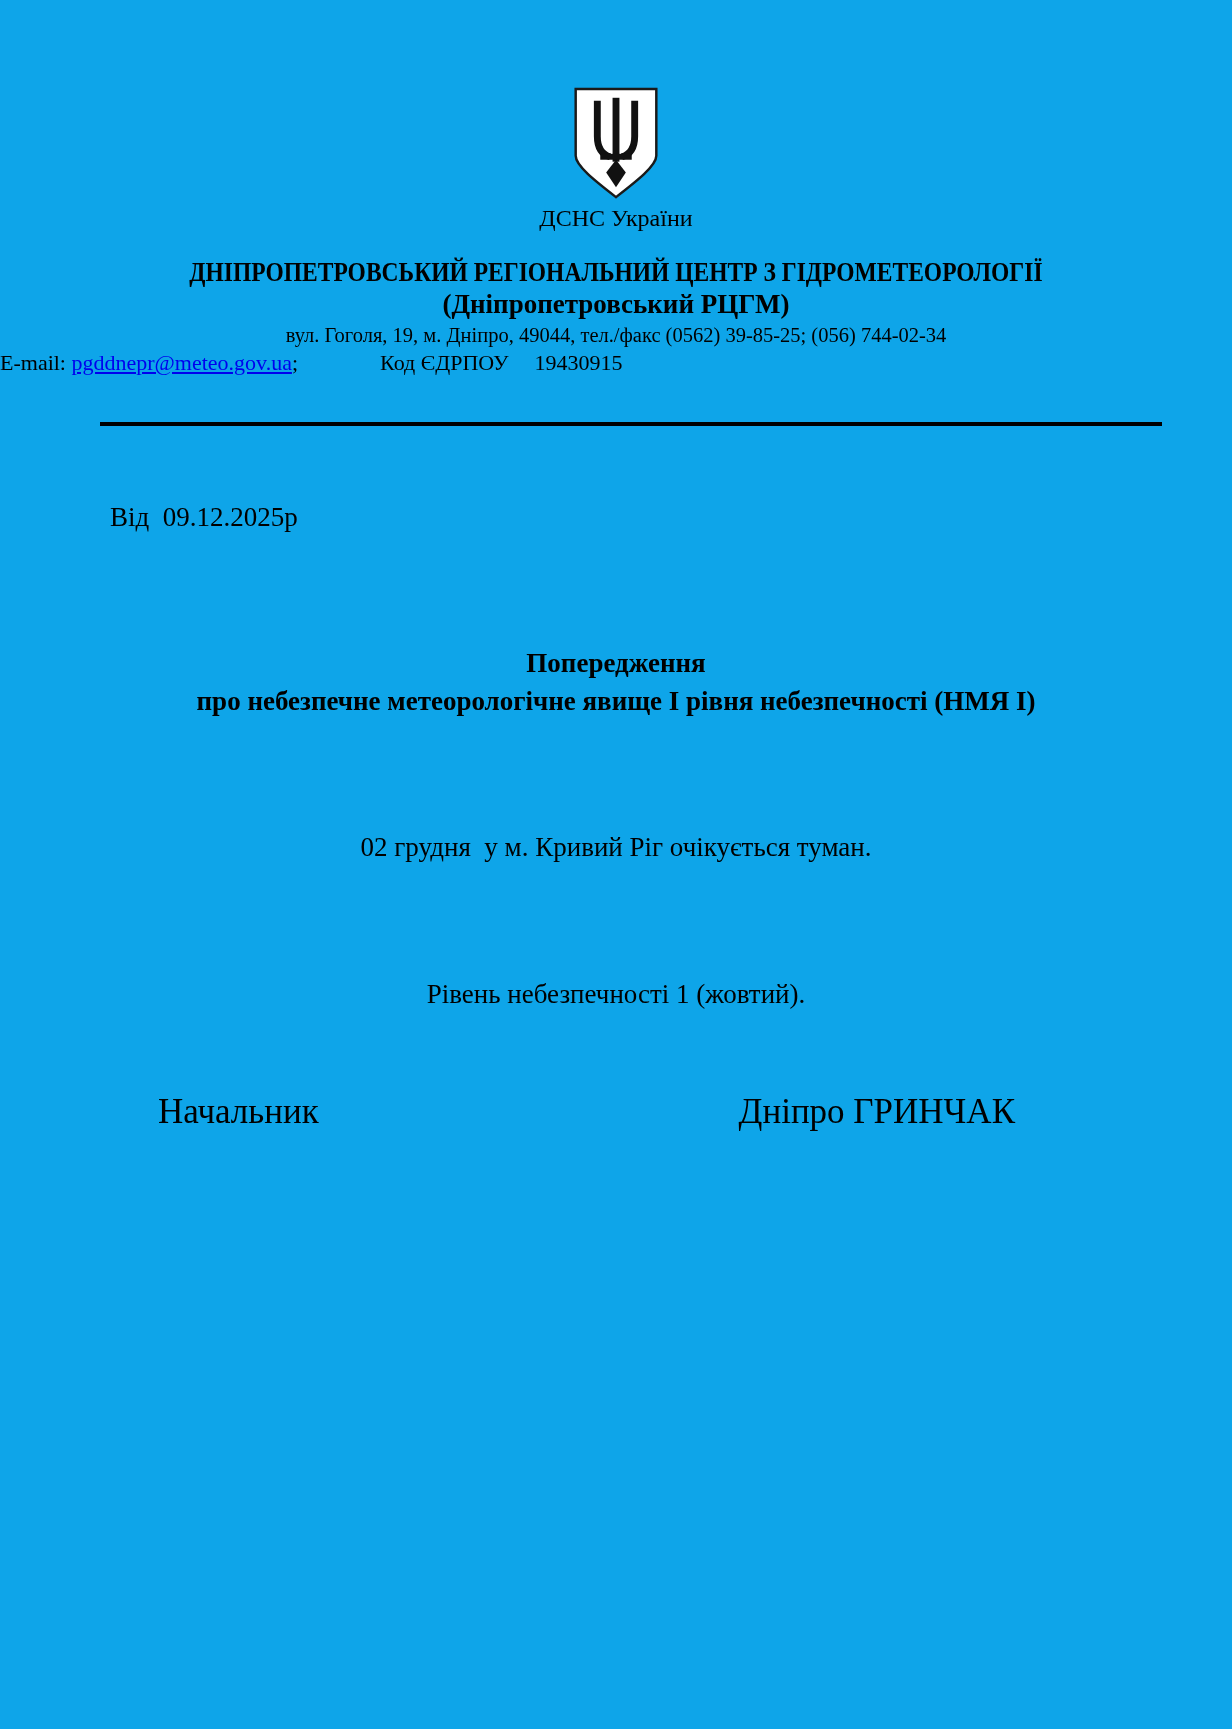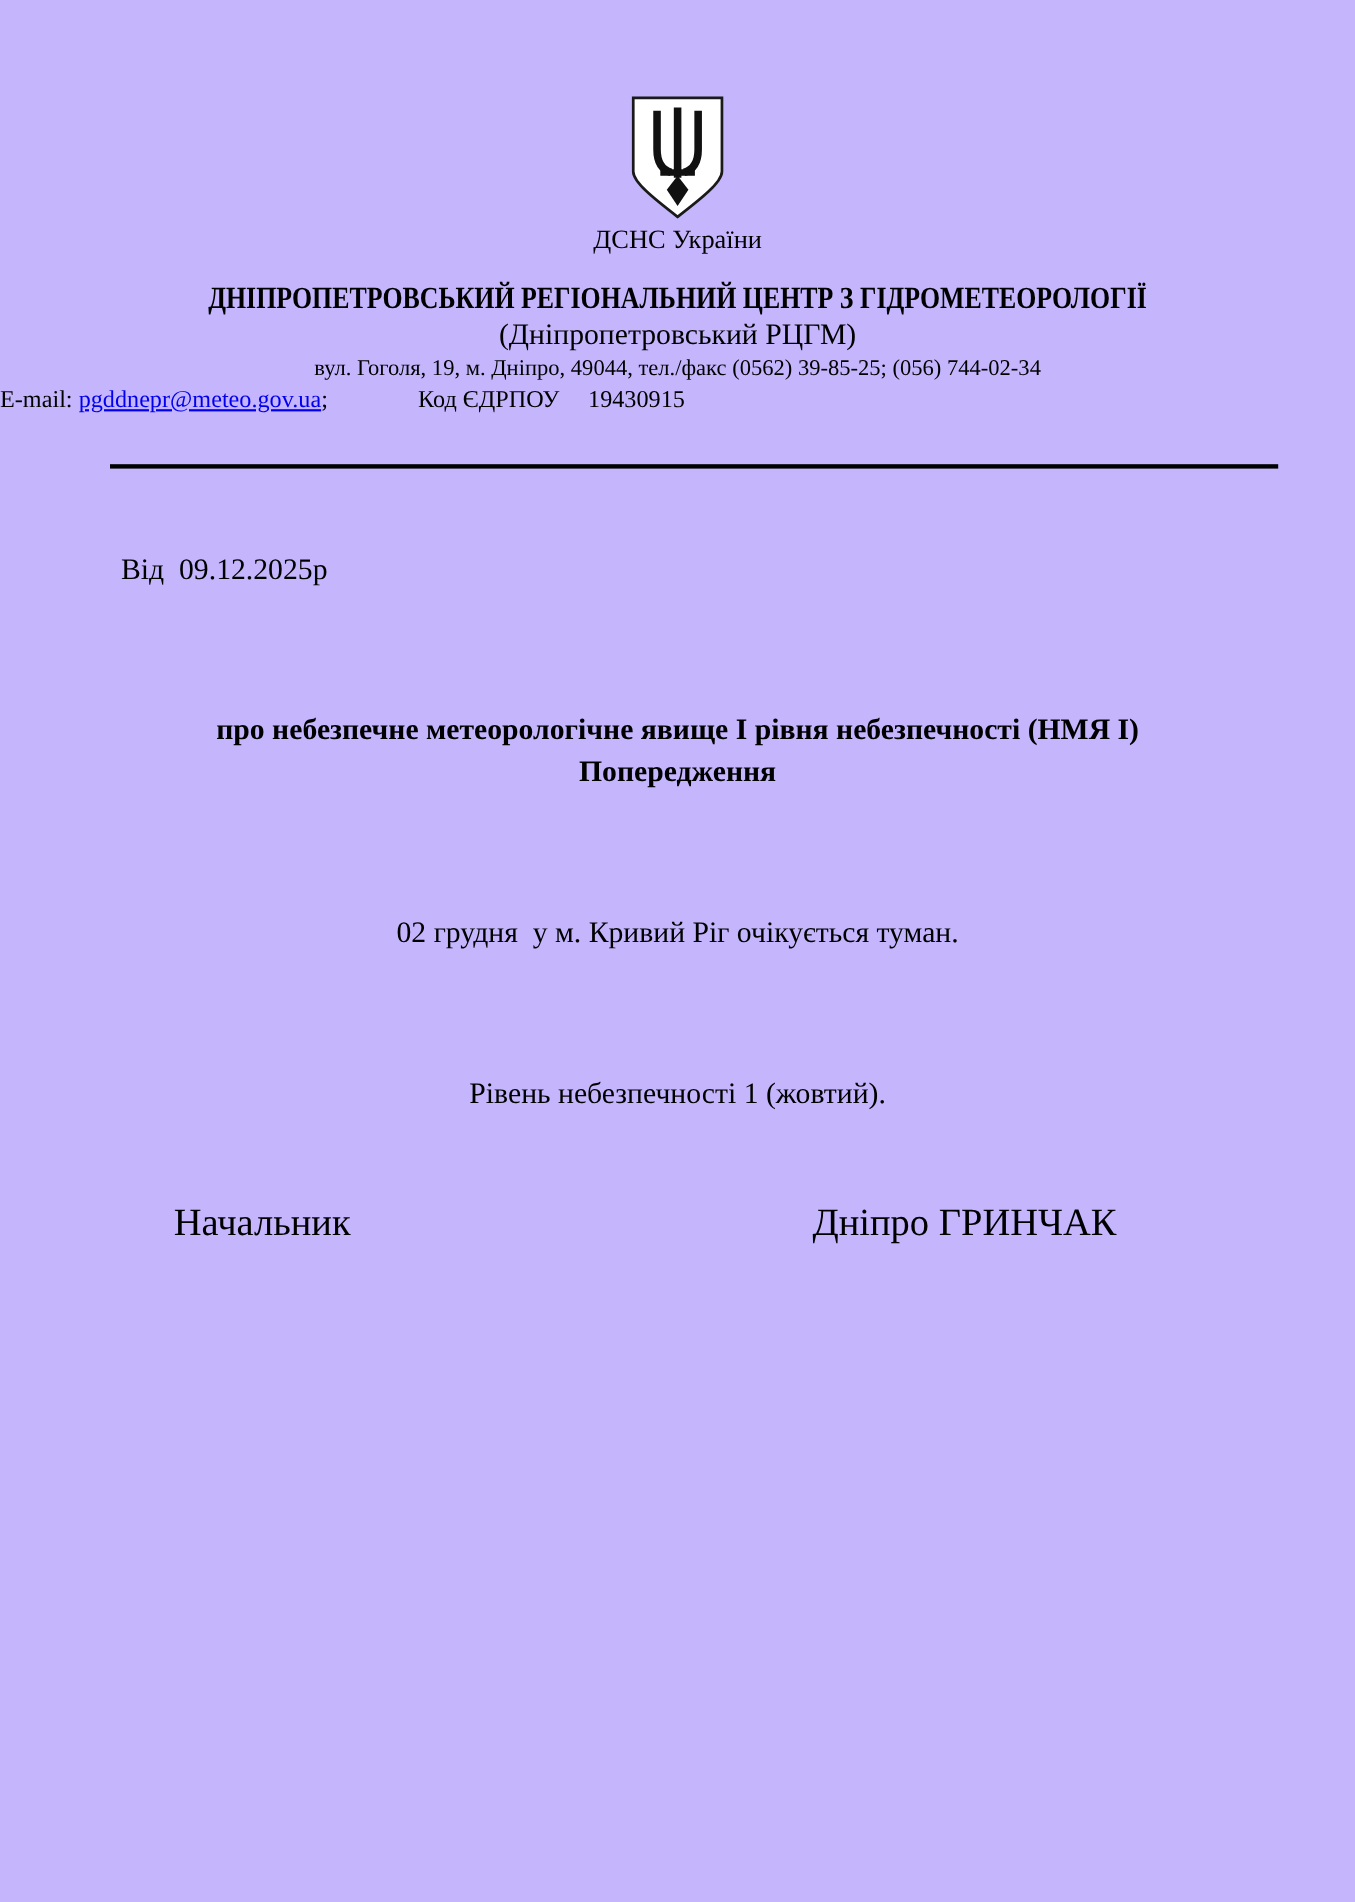--- a/index.html
+++ b/index.html
@@ -4,21 +4,21 @@
 <style>
   html, body {
     margin: 0;
     padding: 0;
     background: #ffffff;
   }
   .page {
     position: relative;
     width: 1232px;
     height: 1729px;
-    background: #c4b5fd;
+    background: #0ea5e9;
     color: #000000;
     font-family: "Liberation Serif", "DejaVu Serif", serif;
     overflow: hidden;
   }
   .emblem {
     margin: 85px auto 0 auto;
     width: 106px;
     height: 118px;
   }
   .emblem svg { display: block; width: 100%; height: 100%; }
@@ -35,21 +35,21 @@
     white-space: nowrap;
   }
   .org-name .condense {
     display: inline-block;
     transform: scaleX(0.84);
     transform-origin: center;
   }
   .org-short {
     text-align: center;
     font-size: 27px;
-    font-weight: normal;
+    font-weight: bold;
     margin-top: 1px;
   }
   .address {
     text-align: center;
     font-size: 20.5px;
     margin-top: 4px;
   }
   .contact-line {
     text-align: left;
     font-size: 22px;
@@ -134,22 +134,22 @@
 
   <div class="address">вул. Гоголя, 19, м. Дніпро, 49044, тел./факс (0562) 39-85-25; (056) 744-02-34</div>
 
   <div class="contact-line"><span>E-mail: </span><a href="#">pgddnepr@meteo.gov.ua</a><span>;</span><span class="spacer-gap"></span><span>Код ЄДРПОУ</span><span class="code-gap"></span><span>19430915</span></div>
 
   <div class="rule"></div>
 
   <div class="date-line">Від  09.12.2025р</div>
 
   <div class="title-block">
+    <div>Попередження</div>
     <div>про небезпечне метеорологічне явище І рівня небезпечності (НМЯ І)</div>
-    <div>Попередження</div>
   </div>
 
   <div class="body-block">
     <div>02 грудня  у м. Кривий Ріг очікується туман.</div>
   </div>
 
   <div class="level-line">Рівень небезпечності 1 (жовтий).</div>
 
   <div class="signature-row">
     <span>Начальник</span>

